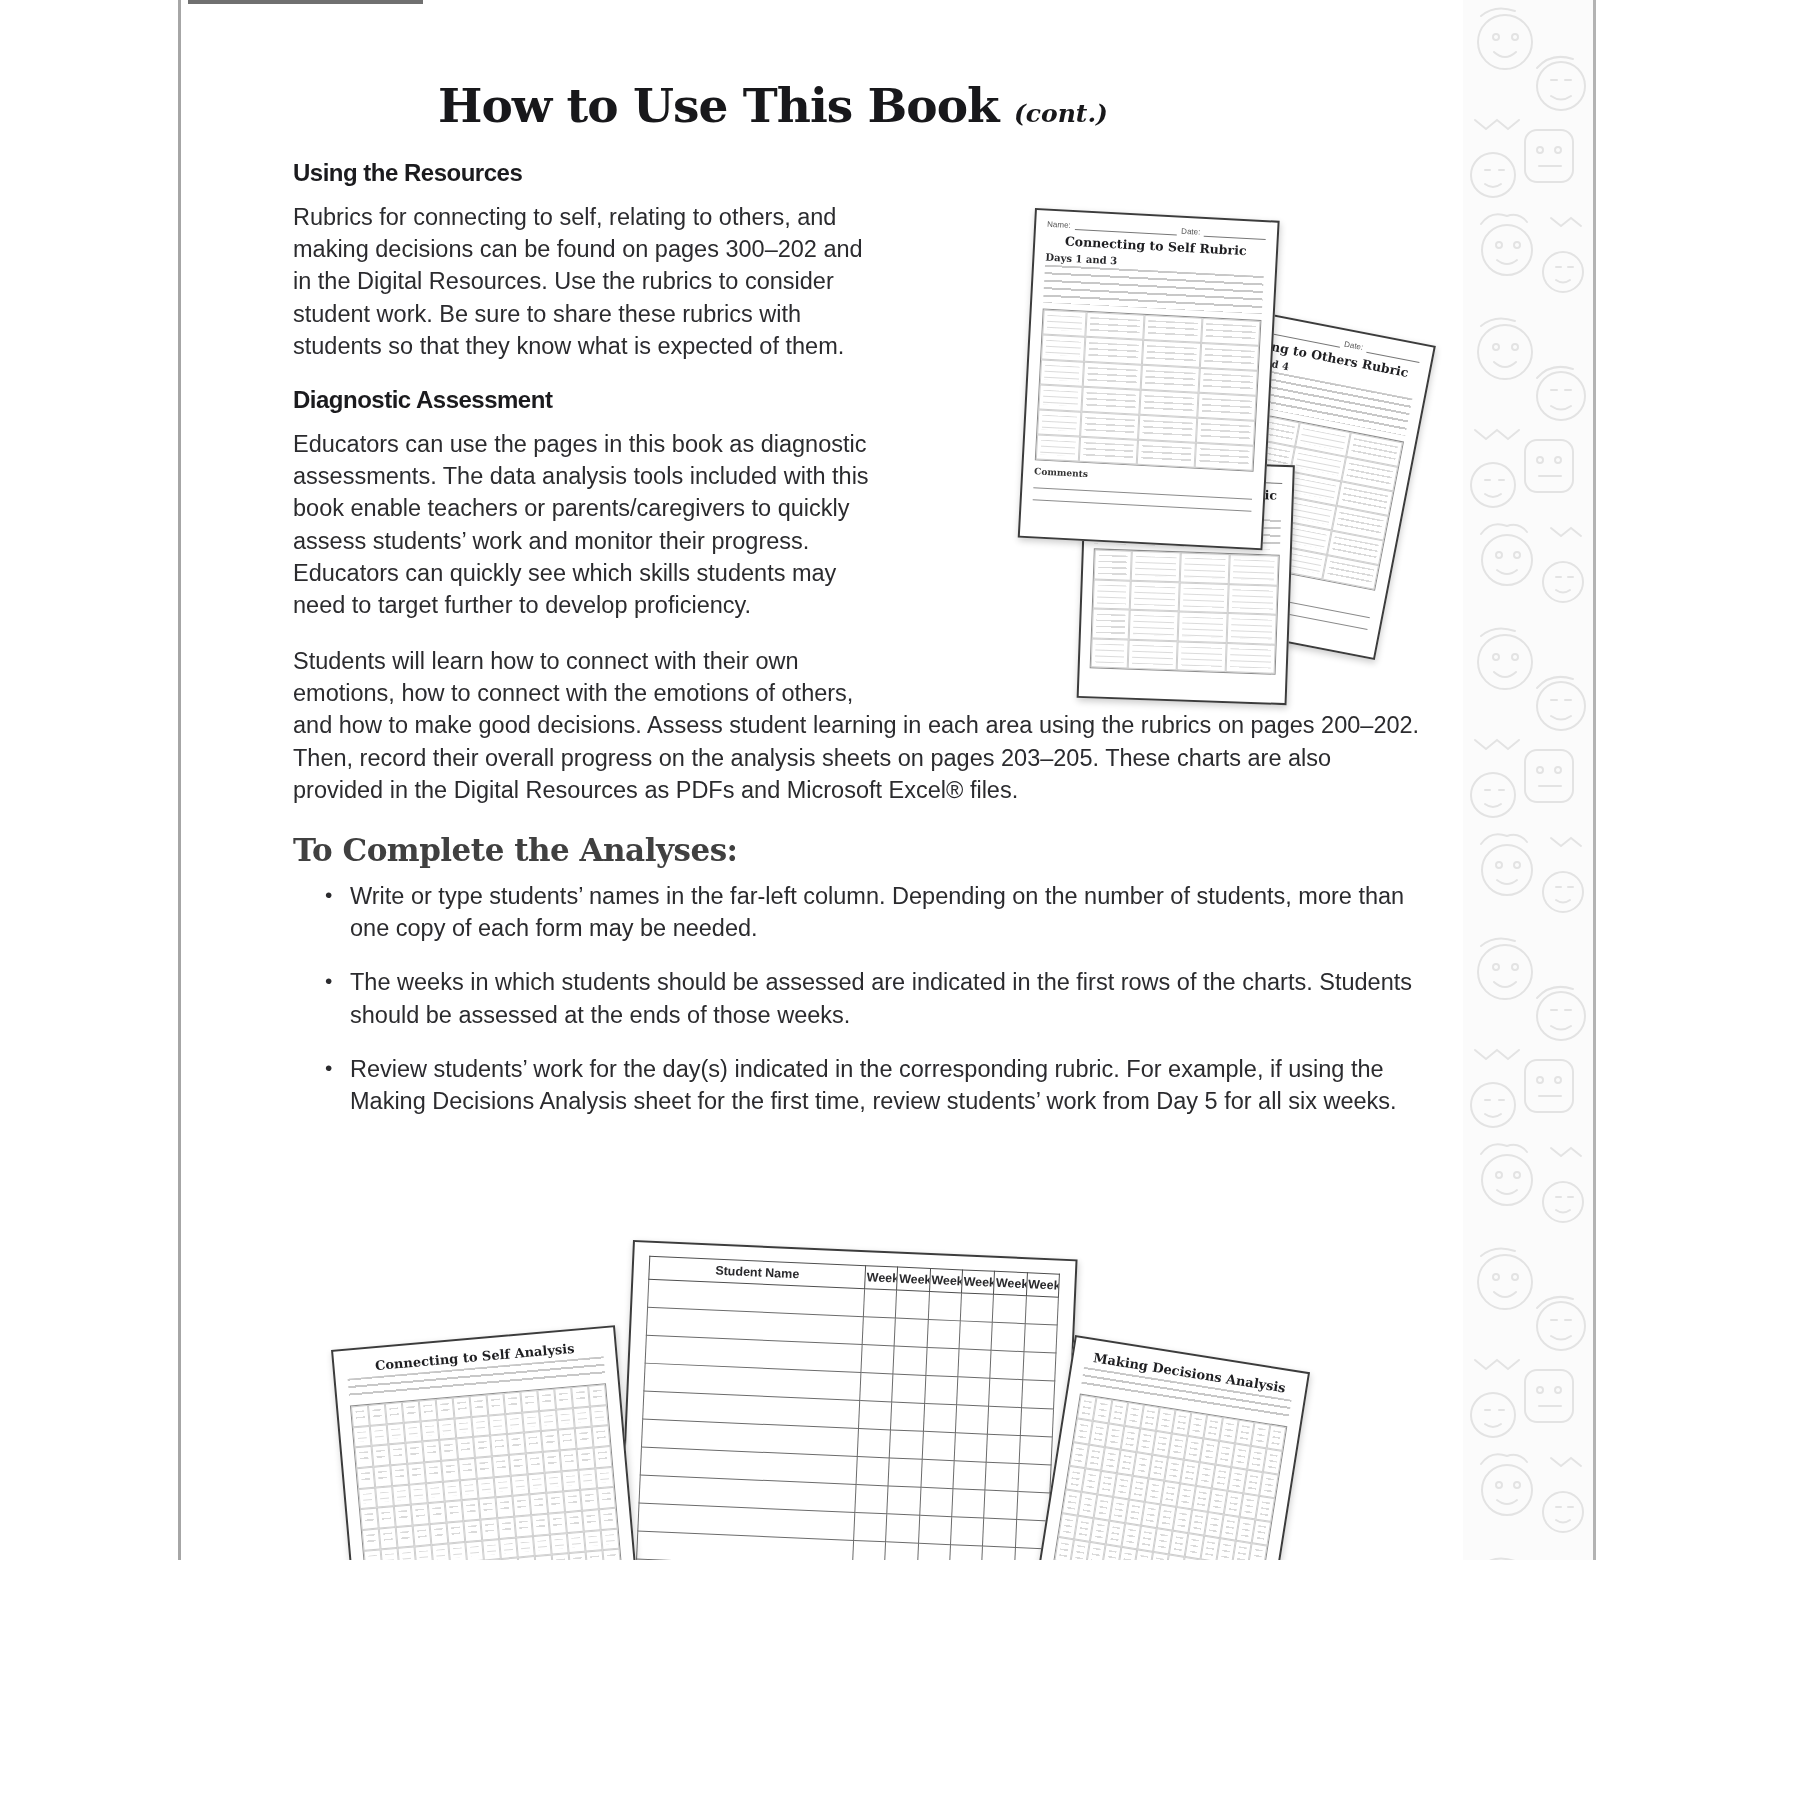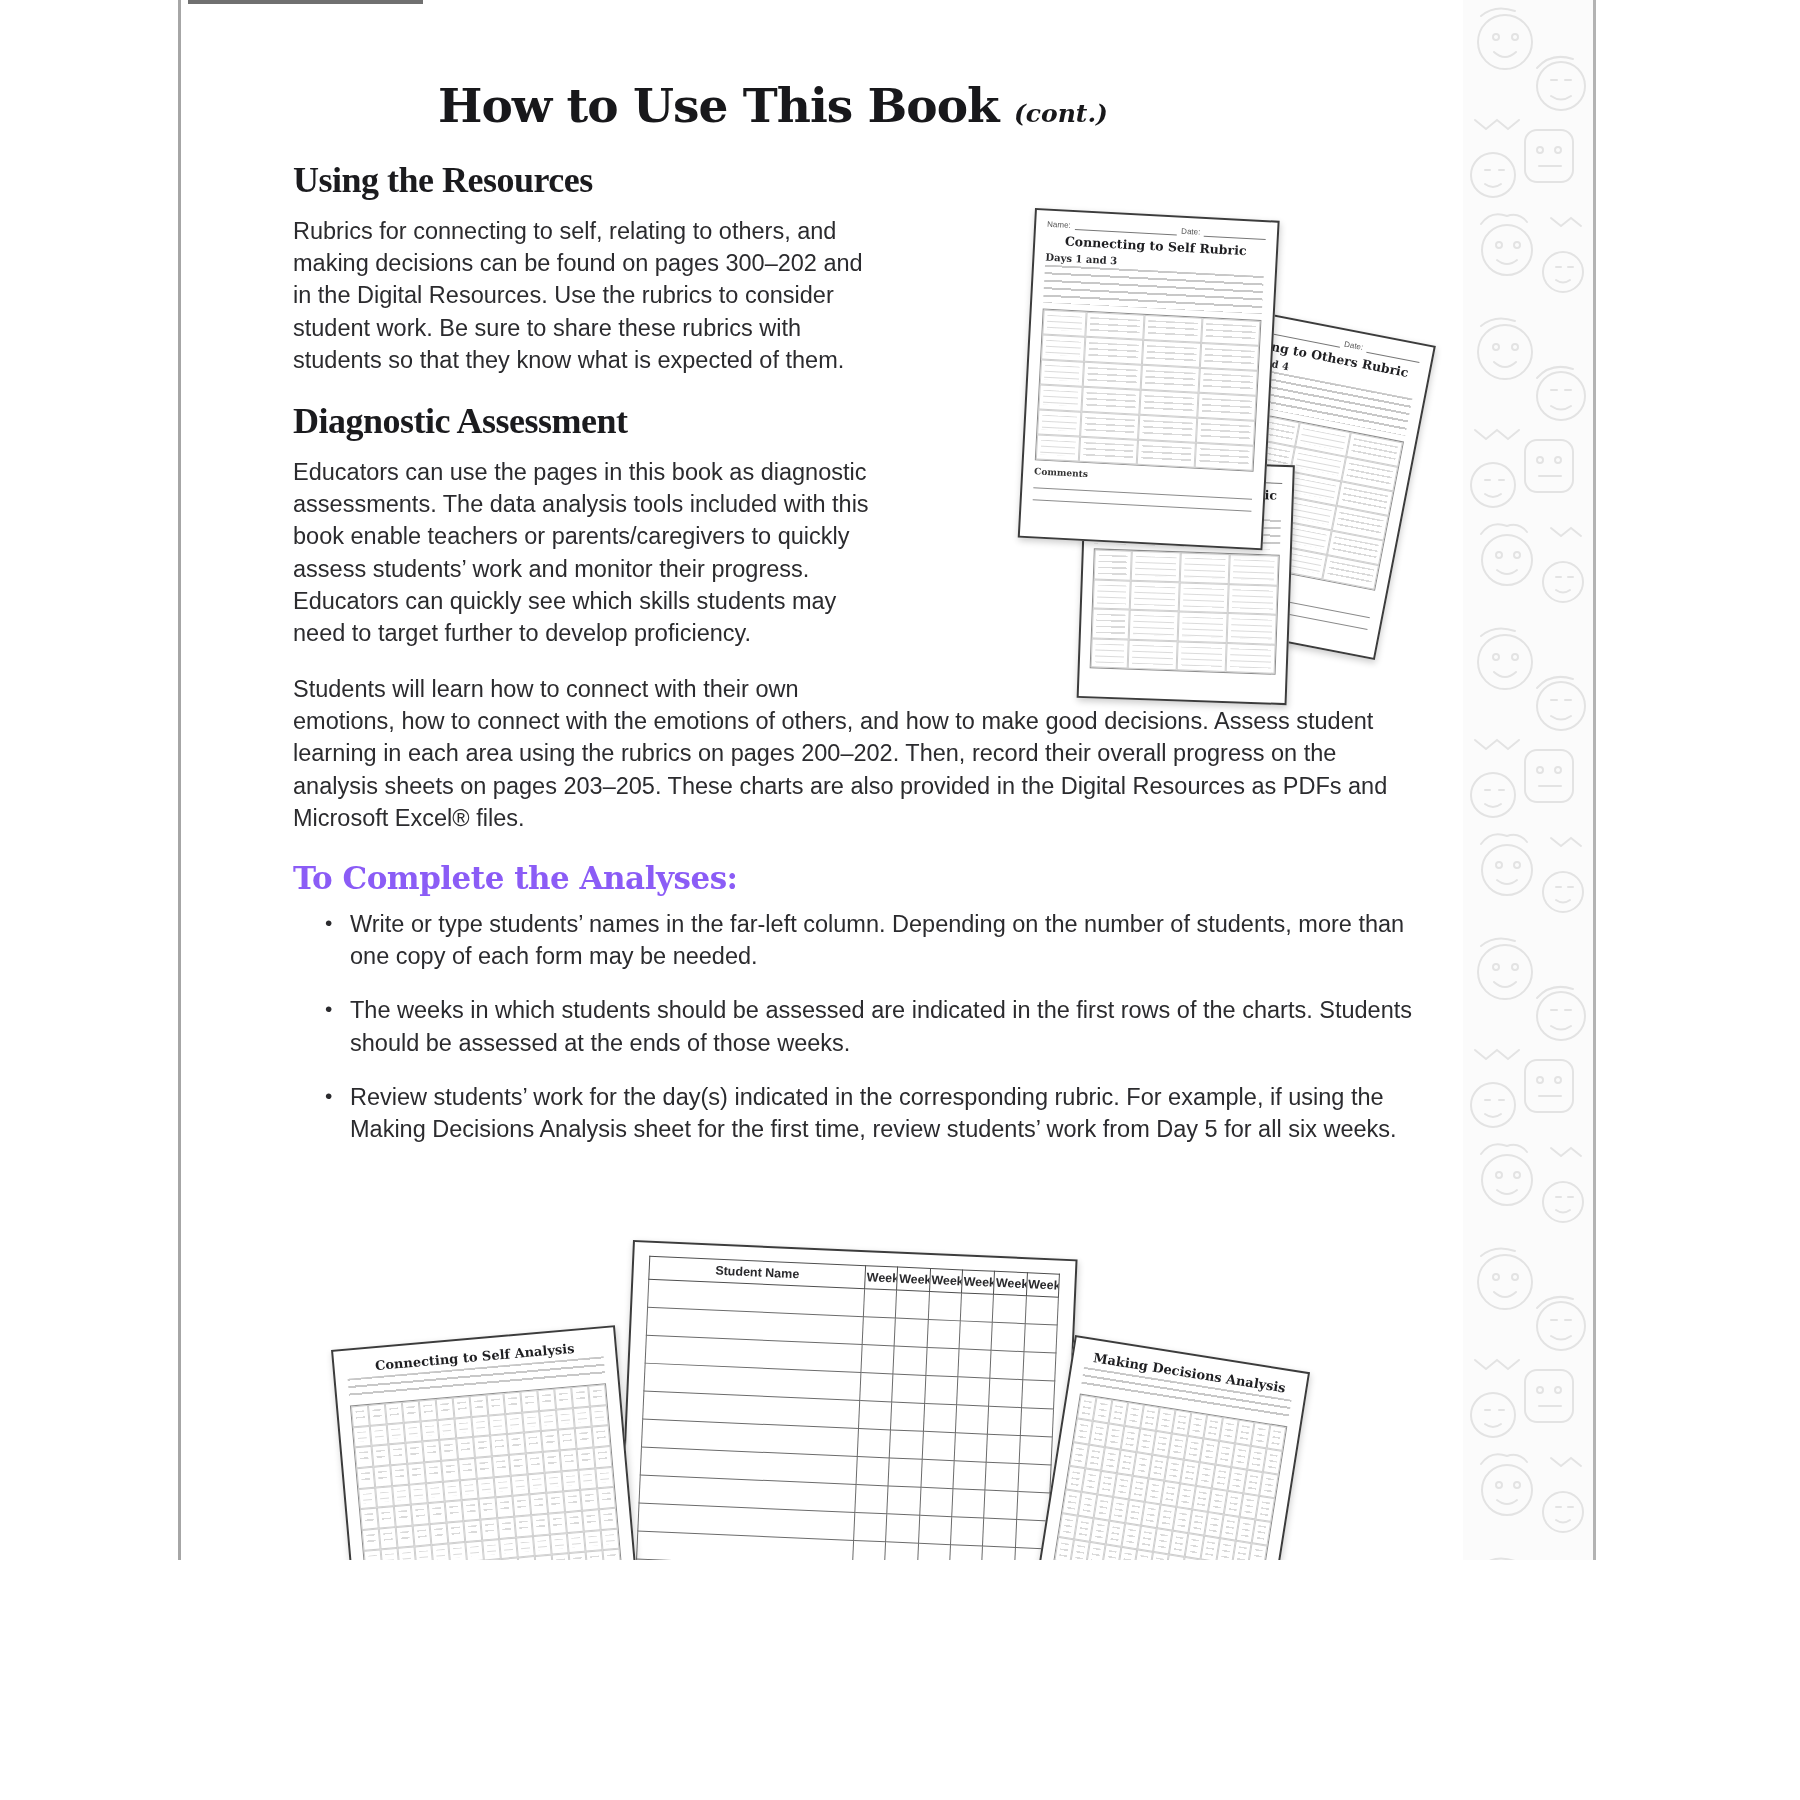--- a/index.html
+++ b/index.html
@@ -8,22 +8,22 @@
   
   .page-left-edge{position:absolute;left:178px;top:0;width:3px;height:1800px;background:#a6a6a6;}
   .page-top-edge{position:absolute;left:188px;top:0;width:235px;height:4px;background:#4c4c4c;opacity:.8;}
   
   .doodle-strip{position:absolute;left:1463px;top:0;width:130px;height:1800px;background:#fbfbfb;border-right:3px solid #b3b3b3;}
   
   .content{position:absolute;left:293px;top:78px;width:1130px;}
   h1{font-family:"DejaVu Serif",serif;font-weight:bold;color:#18181b;font-size:47px;
      text-align:center;margin:0 0 26px 0;padding-right:170px;letter-spacing:-1px;}
   h1 .cont{font-size:25px;font-style:italic;font-weight:600;letter-spacing:0;}
-  h2{font-family:Liberation Serif, serif;font-weight:bold;color:#1b1b1e;font-size:36px;margin:24px 0 14px 0;letter-spacing:-0.5px;}
-  h3{font-family:"DejaVu Serif",serif;font-weight:bold;color:#8b5cf6;font-size:31px;margin:26px 0 12px 0;letter-spacing:-0.5px;}
+  h2{font-family:Liberation Sans, sans-serif;font-weight:bold;color:#1b1b1e;font-size:24px;margin:24px 0 14px 0;letter-spacing:-0.5px;}
+  h3{font-family:"DejaVu Serif",serif;font-weight:bold;color:#404040;font-size:31px;margin:26px 0 12px 0;letter-spacing:-0.5px;}
   p{font-size:23.5px;line-height:1.37;margin:0 0 24px 0;}
   ul{list-style:none;margin:0;padding:0 0 0 30px;}
   li{position:relative;padding-left:27px;font-size:23.5px;line-height:1.37;margin-bottom:22px;}
   li::before{content:"•";position:absolute;left:2px;top:1px;font-size:21px;color:#2b2b2e;}
   
   .rubric-cluster{float:right;width:520px;height:535px;position:relative;margin:2px 0 6px 26px;}
   .sheet{position:absolute;background:#ffffff;border:2.5px solid #3c3c3c;box-sizing:border-box;
          box-shadow:1px 3px 7px rgba(0,0,0,0.20);transform-origin:top left;}
   .sheet-a{left:132px;top:47px;width:245px;height:330px;transform:rotate(3deg);z-index:3;padding:9px 11px;}
   .sheet-b{left:312px;top:142px;width:225px;height:320px;transform:rotate(11deg);z-index:1;padding:9px 11px;}

